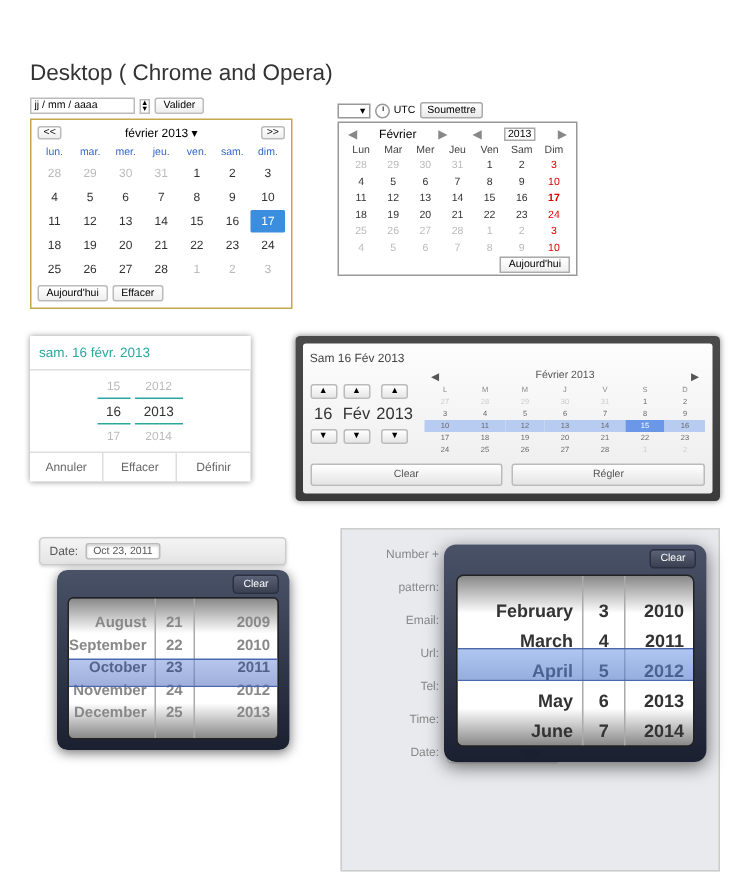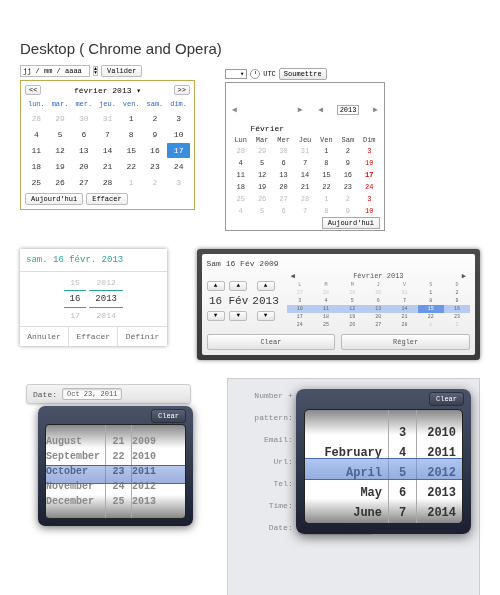--- a/index.html
+++ b/index.html
@@ -1,19 +1,19 @@
 <!DOCTYPE html>
 <html><head>
 <meta charset="utf-8">
 <style>
 * { box-sizing: border-box; margin: 0; padding: 0; }
 body { font-family: Arial, Helvetica, sans-serif; background: #fff; width: 500px; overflow: hidden;}
 .section { padding: 8px 20px 10px; }
 h3 { font-weight: normal; font-size: 15px; color: #333; margin-bottom: 8px; margin-top: 32px; }
-.row { display: flex; align-items: flex-start; gap: 30px; font-family: Liberation Mono, monospace; }
+.row { display: flex; align-items: flex-start; gap: 30px; }
 
 .chrome-dt { font-size: 8px; width: 175px; }
 .chrome-top { display:flex; gap:3px; margin-bottom:3px; align-items:center; }
 .chrome-input { border:1px solid #bbb; padding:1px 2px; font-size:7px; width:70px; }
 .chrome-spin { display:flex; flex-direction:column; border:1px solid #bbb; font-size:5px; line-height:4px; }
 .chrome-btn { border:1px solid #bbb; background:linear-gradient(#fff,#eee); border-radius:2px; padding:1px 5px; font-size:7px; }
 .chrome-cal { border:1px solid #c5a84e; background:#fff; padding:4px; }
 .chrome-nav { display:flex; align-items:center; justify-content:space-between; margin-bottom:3px; }
 .chrome-nav-btn { border:1px solid #bbb; background:linear-gradient(#fff,#eee); border-radius:2px; font-size:7px; padding:0 3px; }
 .chrome-title { font-size:8px; }
@@ -27,21 +27,21 @@
 .opera-dt { font-size:7px; width: 180px; margin-top:3px;}
 .opera-top { display:flex; gap:3px; align-items:center; justify-content:flex-start; margin-bottom:2px; }
 .opera-drop { border:1px solid #999; padding:0 2px; font-size:7px; display:flex; align-items:center; gap:12px; background:#fff; }
 .opera-clock { width:10px; height:10px; border:1px solid #999; border-radius:50%; position:relative; }
 .opera-clock::after{content:"";position:absolute;left:4px;top:1px;width:1px;height:3px;background:#666;}
 .opera-utc { font-size:7px; }
 .opera-submit { border:1px solid #aaa; background:linear-gradient(#fff,#e8e8e8); padding:1px 4px; font-size:7px; border-radius:2px; }
 .opera-cal { border:1px solid #999; background:#fff; padding:3px 4px; width:160px;}
 .opera-head { display:flex; justify-content:space-between; align-items:center; margin-bottom:2px; }
 .opera-arrow { color:#888; font-size:8px; padding:0 2px; }
-.opera-month { font-size:8px;margin-top:38px; }
+.opera-month { font-size:8px; }
 .opera-year { border:1px solid #aaa; padding:0 2px; font-size:7px; }
 .opera-grid { display:grid; grid-template-columns:repeat(7,1fr); text-align:center; }
 .opera-dow { font-size:7px; padding:1px 0; color:#444; }
 .opera-cell { font-size:7px; padding:2px 0; color:#333; }
 .opera-cell.dim { color:#bbb; }
 .opera-cell.sun { color:#d00; }
 .opera-cell.sel { color:#d00; font-weight:bold; }
 .opera-foot { text-align:right; margin-top:2px; }
 .opera-today { border:1px solid #aaa; background:linear-gradient(#fff,#eee); padding:1px 5px; font-size:7px; }
 
@@ -73,21 +73,21 @@
 .and-tab-cell.sel { background:#6a97e8; color:#fff; }
 .and-tab-foot { display:flex; gap:6px; margin-top:5px; }
 .and-tab-fbtn { flex:1; border:1px solid #bbb; background:linear-gradient(#fff,#e4e4e4); border-radius:2px; text-align:center; padding:3px 0; font-size:7px; color:#555; }
 
 .ios-phone-wrap { position:relative; width:185px; height:155px; }
 .ios-ph-bar { position:absolute; top:6px; left:6px; right:6px; background:linear-gradient(#f4f4f4,#e4e4e4); border:1px solid #ccc; border-radius:3px; padding:3px 6px; display:flex; align-items:center; gap:5px; font-size:8px; color:#555; box-shadow:0 1px 2px rgba(0,0,0,.15); }
 .ios-ph-field { border:1px solid #bbb; background:#fff; border-radius:2px; padding:1px 4px; font-size:7px; box-shadow:inset 0 1px 2px rgba(0,0,0,.2); }
 .ios-picker { position:absolute; top:28px; left:18px; width:155px; height:120px; background:linear-gradient(#4a5268,#1a2030); border-radius:7px; padding:18px 7px 7px; box-shadow:0 2px 8px rgba(0,0,0,.55); }
 .ios-picker-clear { position:absolute; top:3px; right:7px; color:#fff; font-size:7px; background:linear-gradient(#5a6278,#3a4050); padding:2px 6px; border-radius:3px; border:1px solid #2a3040; }
 .ios-drums { display:flex; height:95px; background:linear-gradient(#888,#fff 25%,#fff 75%,#888); border-radius:4px; overflow:hidden; position:relative; border:1px solid #222; }
-.ios-drum { flex:1; border-right:1px solid #aaa; display:flex; flex-direction:column; justify-content:center; text-align:left; padding-right:5px; }
+.ios-drum { flex:1; border-right:1px solid #aaa; display:flex; flex-direction:column; justify-content:center; text-align:right; padding-right:5px; }
 .ios-drum.c { text-align:center; padding-right:0; flex:0 0 26px; }
 .ios-drum:last-child { border-right:none; }
 .ios-drum-cell { font-size:10px; color:#333; padding:2px 0; font-weight:bold;}
 .ios-drum-cell.dim { color:#888;}
 .ios-sel-bar { position:absolute; left:0; right:0; top:40px; height:19px; background:linear-gradient(rgba(120,150,220,.55),rgba(80,110,190,.55)); border-top:1px solid #4a68b0; border-bottom:1px solid #4a68b0; }
 
 .ios-pad-wrap { width:265px; height:229px; position:relative; background:#e9eaee; border:1px solid #ccc;}
 .ios-pad-form { position:absolute; left:10px; top:6px; font-size:8px; color:#888; line-height:22px; }
 .ios-pad-form div { display:flex; gap:5px; align-items:center;}
 .ios-pad-form .lab { width:55px; text-align:right; }
@@ -273,21 +273,21 @@
         </div>
       <div class="and-ph-foot">
         <div class="and-ph-btn">Annuler</div>
         <div class="and-ph-btn">Effacer</div>
         <div class="and-ph-btn">Définir</div>
       </div>
     </div>
 
     <div class="and-tab">
       <div class="and-tab-in">
-        <div class="and-tab-head">Sam 16 Fév 2009</div>
+        <div class="and-tab-head">Sam 16 Fév 2013</div>
         <div class="and-tab-body">
           <div class="and-tab-left" id="and-tab-left">
               <div class="and-step">
                 <div class="and-step-btn">▲</div>
                 <div class="and-step-val">16</div>
                 <div class="and-step-btn">▼</div>
               </div>
               <div class="and-step">
                 <div class="and-step-btn">▲</div>
                 <div class="and-step-val">Fév</div>
@@ -418,20 +418,21 @@
             <span class="lab">Date:</span>
             <span class="inp">Apr 5, 2012</span>
           </div>
         </div>
       <div class="ios-pad-pop">
         <div class="ios-picker-clear">Clear</div>
         <div class="ios-pad-drums">
           <div class="ios-pad-sel-bar"></div>
           <div class="ios-pad-drum m" id="ios-pad-m">
               <div class="ios-pad-cell dim">February</div>
+              <div class="ios-pad-cell dim">March</div>
               <div class="ios-pad-cell">April</div>
               <div class="ios-pad-cell dim">May</div>
               <div class="ios-pad-cell dim">June</div>
             </div>
           <div class="ios-pad-drum d" id="ios-pad-d">
               <div class="ios-pad-cell dim">3</div>
               <div class="ios-pad-cell dim">4</div>
               <div class="ios-pad-cell">5</div>
               <div class="ios-pad-cell dim">6</div>
               <div class="ios-pad-cell dim">7</div>

